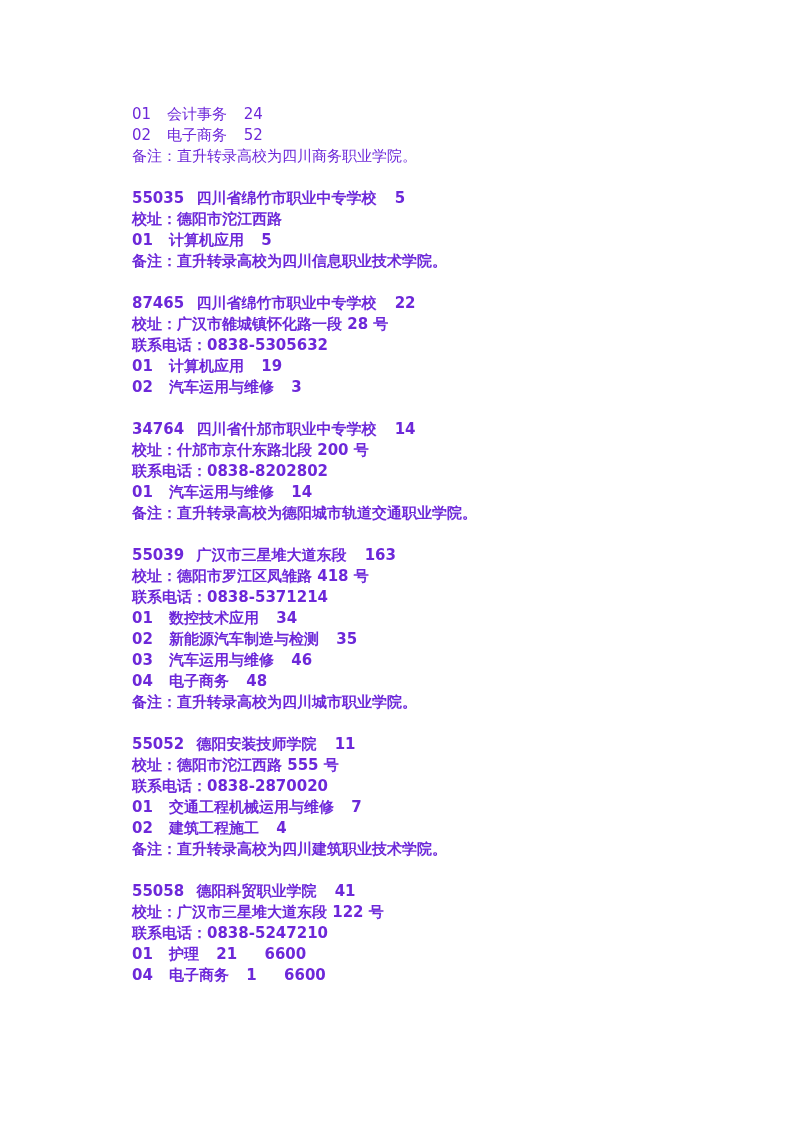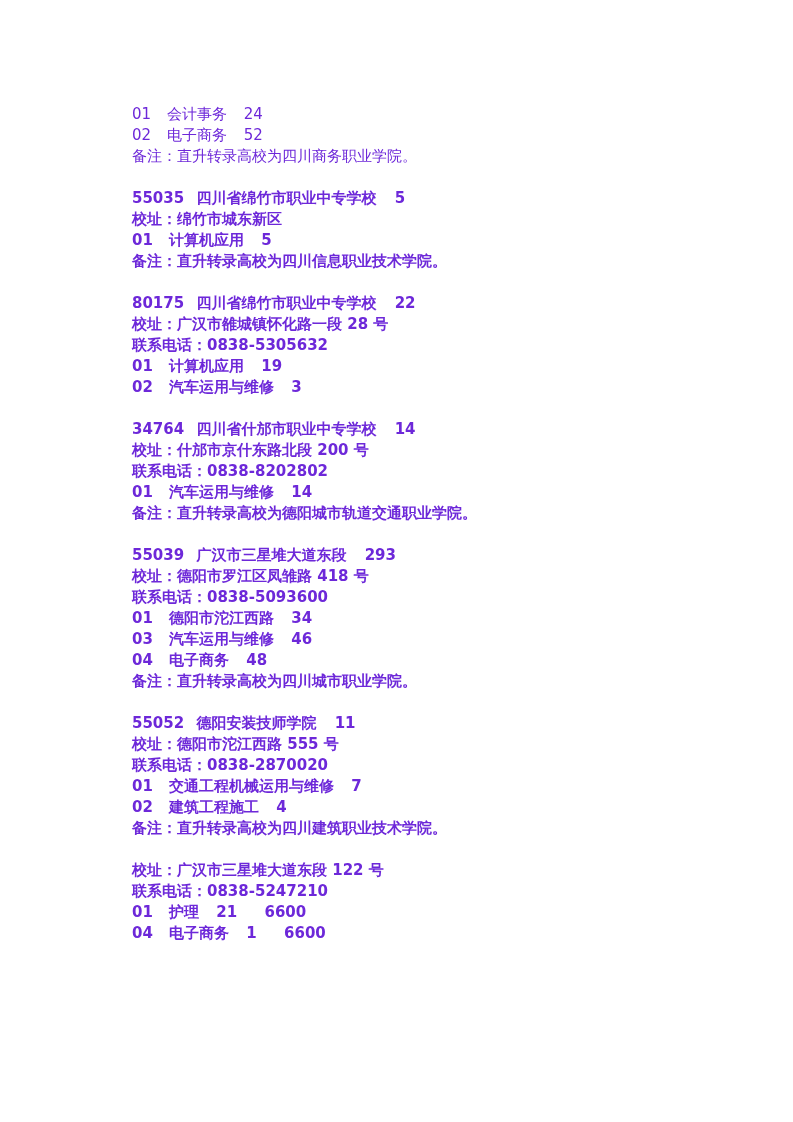--- a/index.html
+++ b/index.html
@@ -52,32 +52,32 @@
       </div>
       <div class="line">备注：直升转录高校为四川商务职业学院。</div>
     </div>
 
     <div class="block">
       <div class="line">
         <span>55035</span>
         <span class="sname">四川省绵竹市职业中专学校</span>
         <span class="stotal">5</span>
       </div>
-      <div class="line">校址：绵竹市城东新区</div>
+      <div class="line">校址：德阳市沱江西路</div>
       <div class="line">
         <span class="mcode">01</span>
         <span class="mname">计算机应用</span>
         <span class="mcount">5</span>
       </div>
       <div class="line">备注：直升转录高校为四川信息职业技术学院。</div>
     </div>
 
     <div class="block">
       <div class="line">
-        <span>80175</span>
+        <span>87465</span>
         <span class="sname">四川省绵竹市职业中专学校</span>
         <span class="stotal">22</span>
       </div>
       <div class="line">校址：广汉市雒城镇怀化路一段 28 号</div>
       <div class="line">联系电话：0838-5305632</div>
       <div class="line">
         <span class="mcode">01</span>
         <span class="mname">计算机应用</span>
         <span class="mcount">19</span>
       </div>
@@ -101,28 +101,33 @@
         <span class="mname">汽车运用与维修</span>
         <span class="mcount">14</span>
       </div>
       <div class="line">备注：直升转录高校为德阳城市轨道交通职业学院。</div>
     </div>
 
     <div class="block">
       <div class="line">
         <span>55039</span>
         <span class="sname">广汉市三星堆大道东段</span>
-        <span class="stotal">293</span>
+        <span class="stotal">163</span>
       </div>
       <div class="line">校址：德阳市罗江区凤雏路 418 号</div>
-      <div class="line">联系电话：0838-5093600</div>
+      <div class="line">联系电话：0838-5371214</div>
       <div class="line">
         <span class="mcode">01</span>
-        <span class="mname">德阳市沱江西路</span>
+        <span class="mname">数控技术应用</span>
         <span class="mcount">34</span>
+      </div>
+      <div class="line">
+        <span class="mcode">02</span>
+        <span class="mname">新能源汽车制造与检测</span>
+        <span class="mcount">35</span>
       </div>
       <div class="line">
         <span class="mcode">03</span>
         <span class="mname">汽车运用与维修</span>
         <span class="mcount">46</span>
       </div>
       <div class="line">
         <span class="mcode">04</span>
         <span class="mname">电子商务</span>
         <span class="mcount">48</span>
@@ -145,20 +150,25 @@
       </div>
       <div class="line">
         <span class="mcode">02</span>
         <span class="mname">建筑工程施工</span>
         <span class="mcount">4</span>
       </div>
       <div class="line">备注：直升转录高校为四川建筑职业技术学院。</div>
     </div>
 
     <div class="block">
+      <div class="line">
+        <span>55058</span>
+        <span class="sname">德阳科贸职业学院</span>
+        <span class="stotal">41</span>
+      </div>
       <div class="line">校址：广汉市三星堆大道东段 122 号</div>
       <div class="line">联系电话：0838-5247210</div>
       <div class="line">
         <span class="mcode">01</span>
         <span class="mname">护理</span>
         <span class="mcount">21</span>
         <span class="mfee">6600</span>
       </div>
       <div class="line">
         <span class="mcode">04</span>

